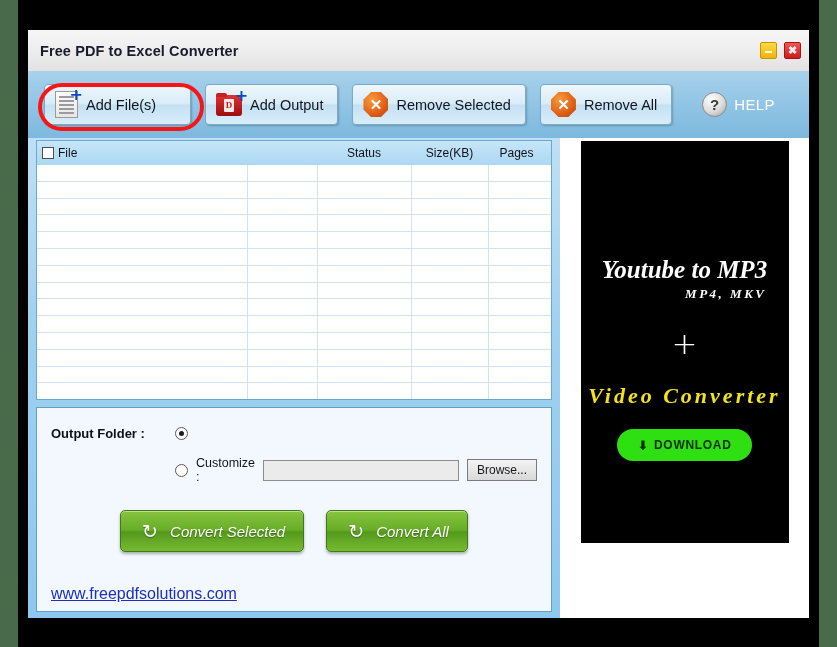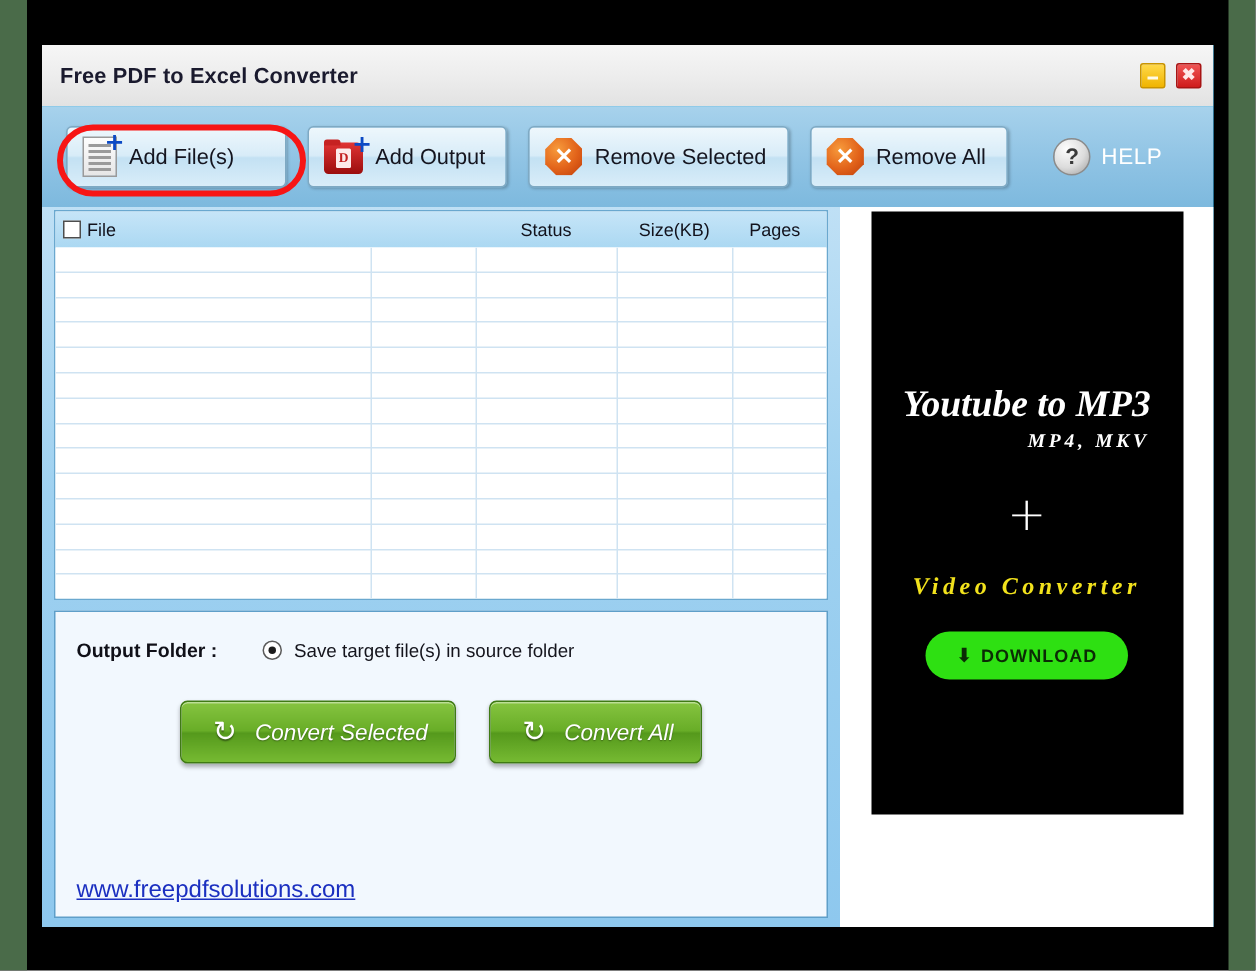--- a/index.html
+++ b/index.html
@@ -453,21 +453,21 @@
     color: #ffffff;
     font-weight: 300;
     line-height: 1;
     margin-top: 26px;
     font-family: "DejaVu Sans", sans-serif;
   }
   .ad-sub2 {
     font-family: "Liberation Serif", serif;
     font-style: italic;
     font-weight: bold;
-    font-size: 16px;
+    font-size: 22px;
     color: #f2e21c;
     letter-spacing: 3px;
     margin-top: 24px;
   }
   .ad-download {
     margin-top: 20px;
     background: #2ee012;
     color: #0b2b05;
     border-radius: 18px;
     padding: 9px 20px;
@@ -573,23 +573,28 @@
             <div class="grid-row"></div>
             <div class="grid-row"></div>
           </div>
       </div>
 
       <div class="output-panel">
 
         <div class="row-save">
           <span class="out-label">Output Folder :</span>
           <span class="radio checked"></span>
-          <span class="radio-text">Save target file(s) in source folder</span>
         </div>
 
+        <div class="row-custom">
+          <span class="radio"></span>
+          <span class="radio-text">Customize :</span>
+          <input class="path-input" type="text" value="" style="">
+          <button class="browse-btn">Browse...</button>
+        </div>
 
         <div class="convert-row">
           <div class="convert-btn">
             <span class="icon-refresh">↻</span>
             <span class="lbl">Convert Selected</span>
           </div>
           <div class="convert-btn">
             <span class="icon-refresh">↻</span>
             <span class="lbl">Convert All</span>
           </div>

